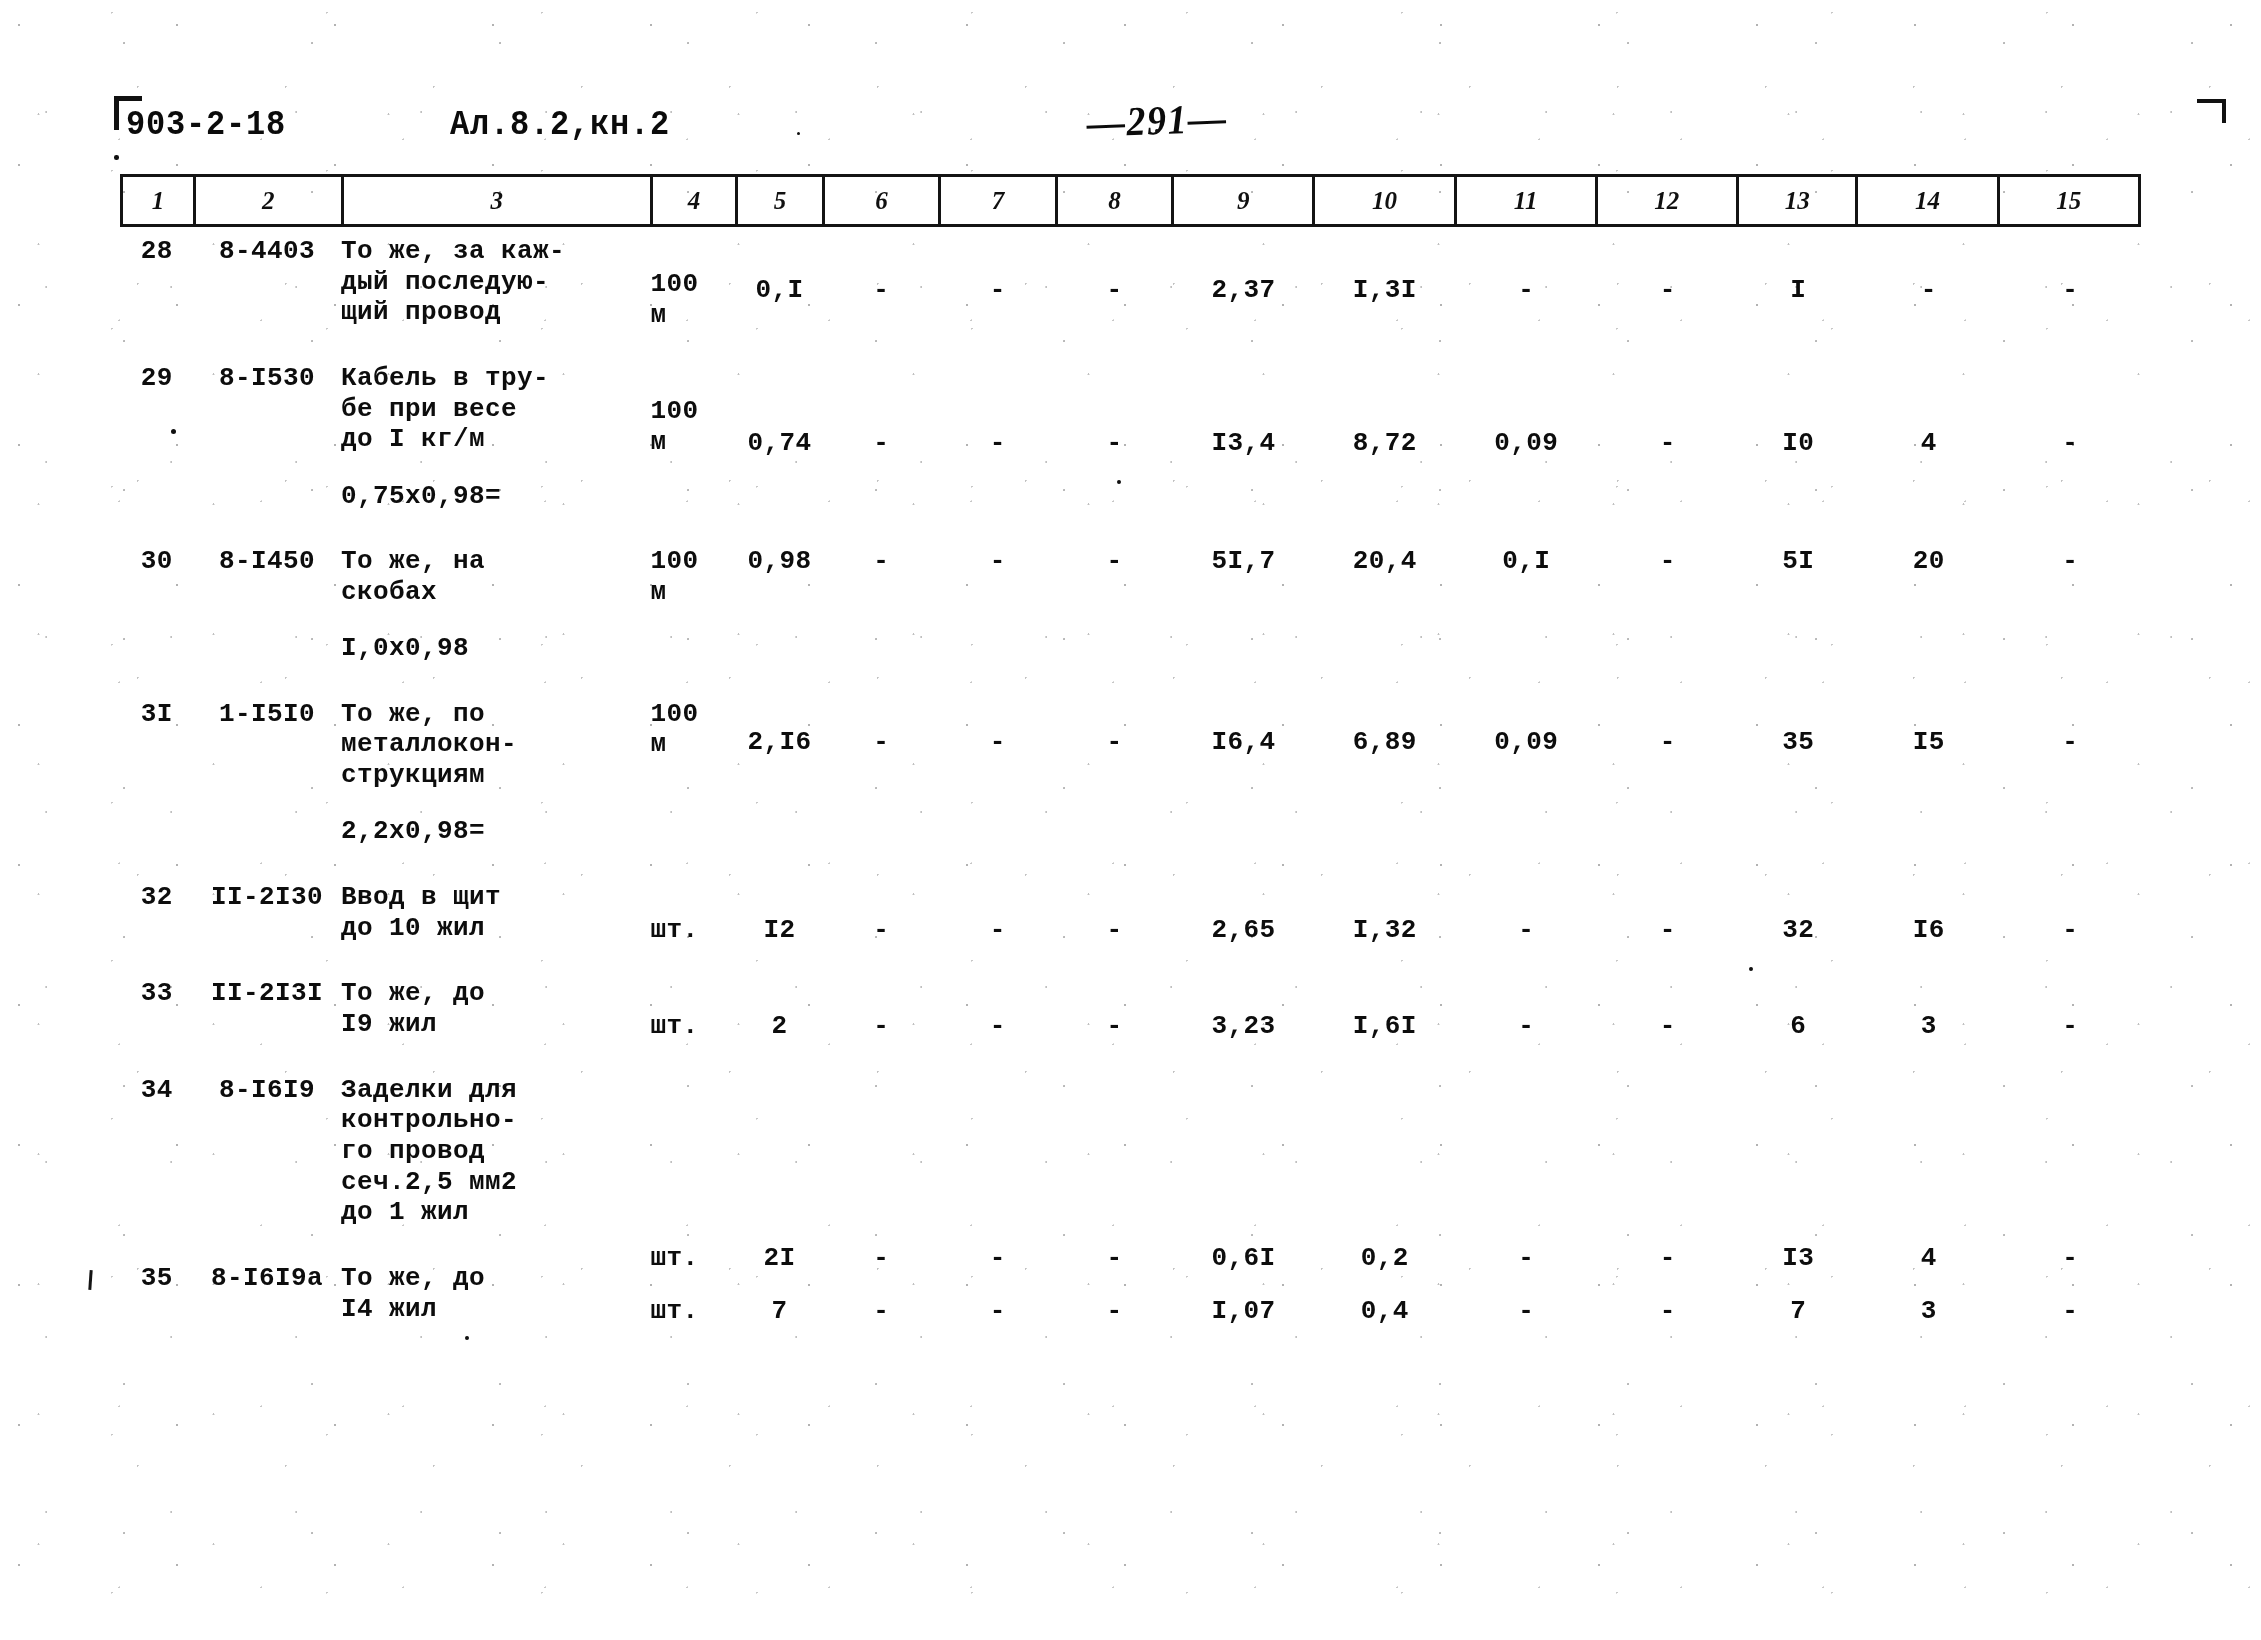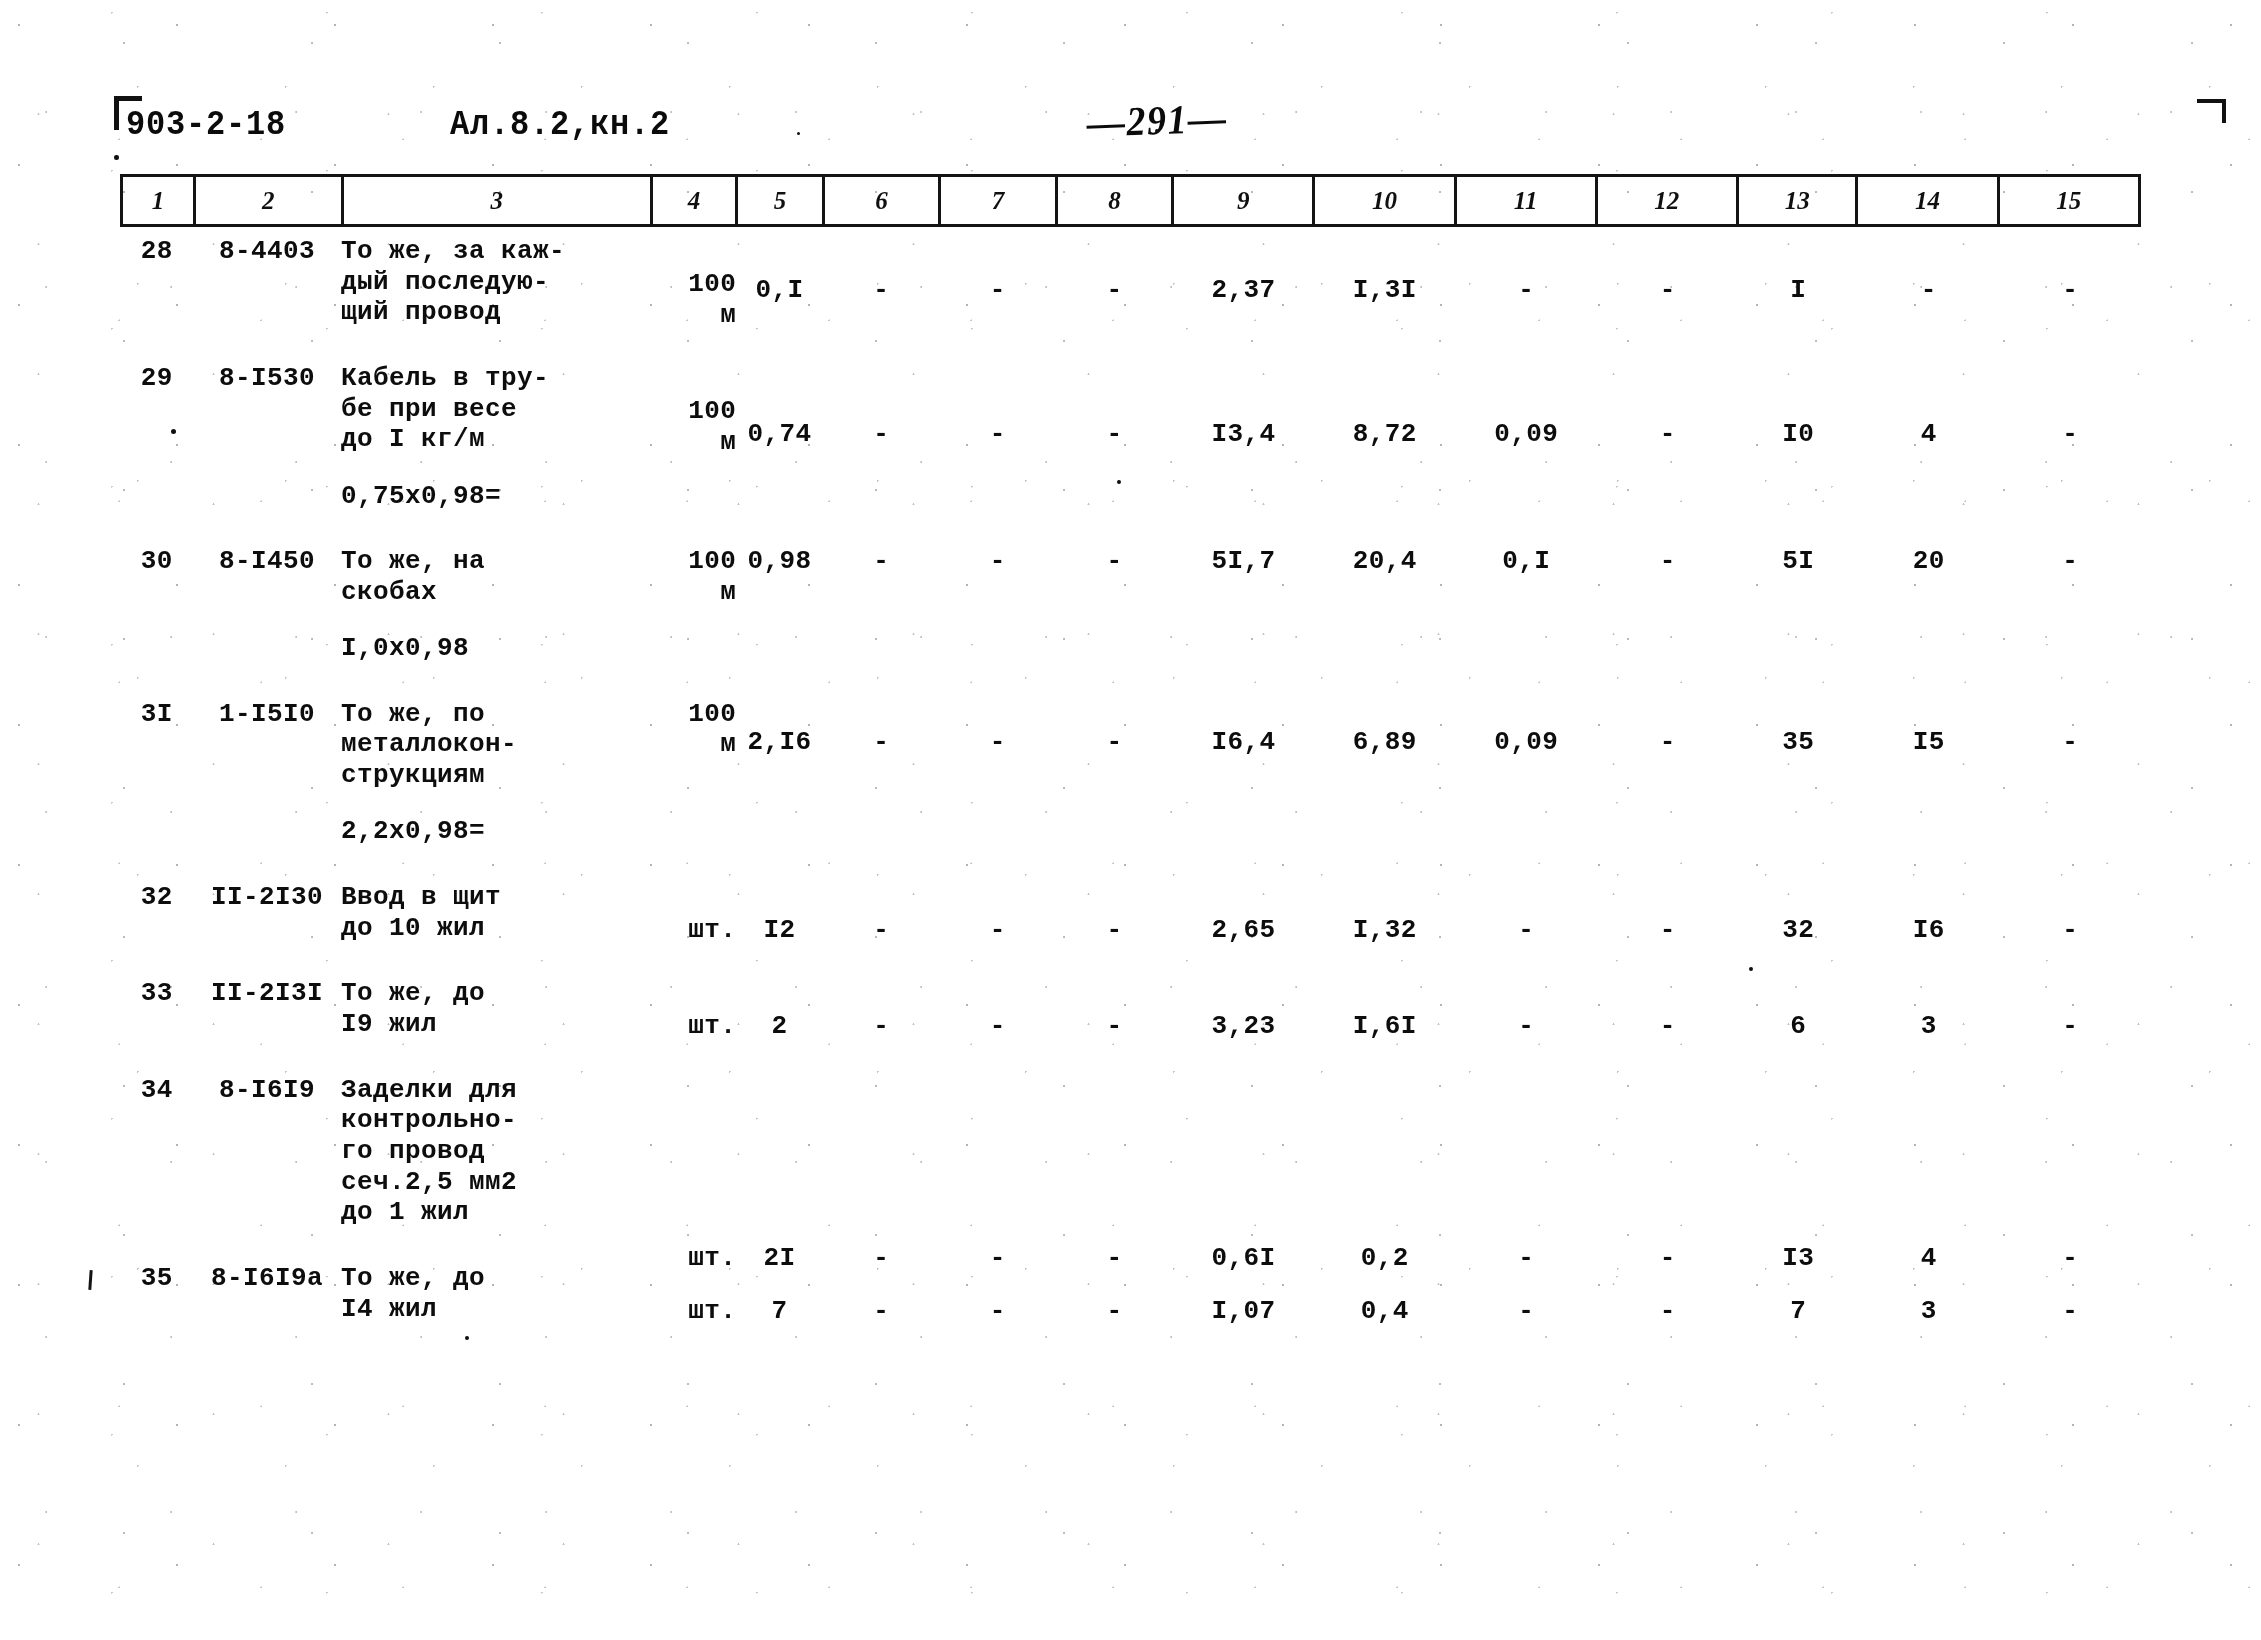--- a/index.html
+++ b/index.html
@@ -147,25 +147,25 @@
   td.c-code   { text-align: center; white-space: nowrap; }
   td.c-name   { text-align: left; padding-left: 13.5px; }
   td.c-unit   { text-align: left; padding-left: 6px; }
   td.c-num    { text-align: center; white-space: nowrap; }
 
   .rowspacer td { height: 35px; }
 
   .name-block { display: block; }
   .name-line  { display: block; white-space: pre; }
   .note-line  { display: block; white-space: pre; margin-top: 25.5px; }
-  .unit-line  { display: block; white-space: pre; text-align: right; }
+  .unit-line  { display: block; white-space: pre; }
 
   
   .nudge-a { position: relative; top: 39px; }
-  .nudge-b { position: relative; top: 56px; }
+  .nudge-b { position: relative; top: 65px; }
   .nudge-c { position: relative; top: 33px; }
   .nudge-e { position: relative; top: 28.5px; }
   .nudge-f { position: relative; top: 168px; }
 
   
   .speck {
     position: absolute;
     background: #101010;
     border-radius: 50%;
   }

